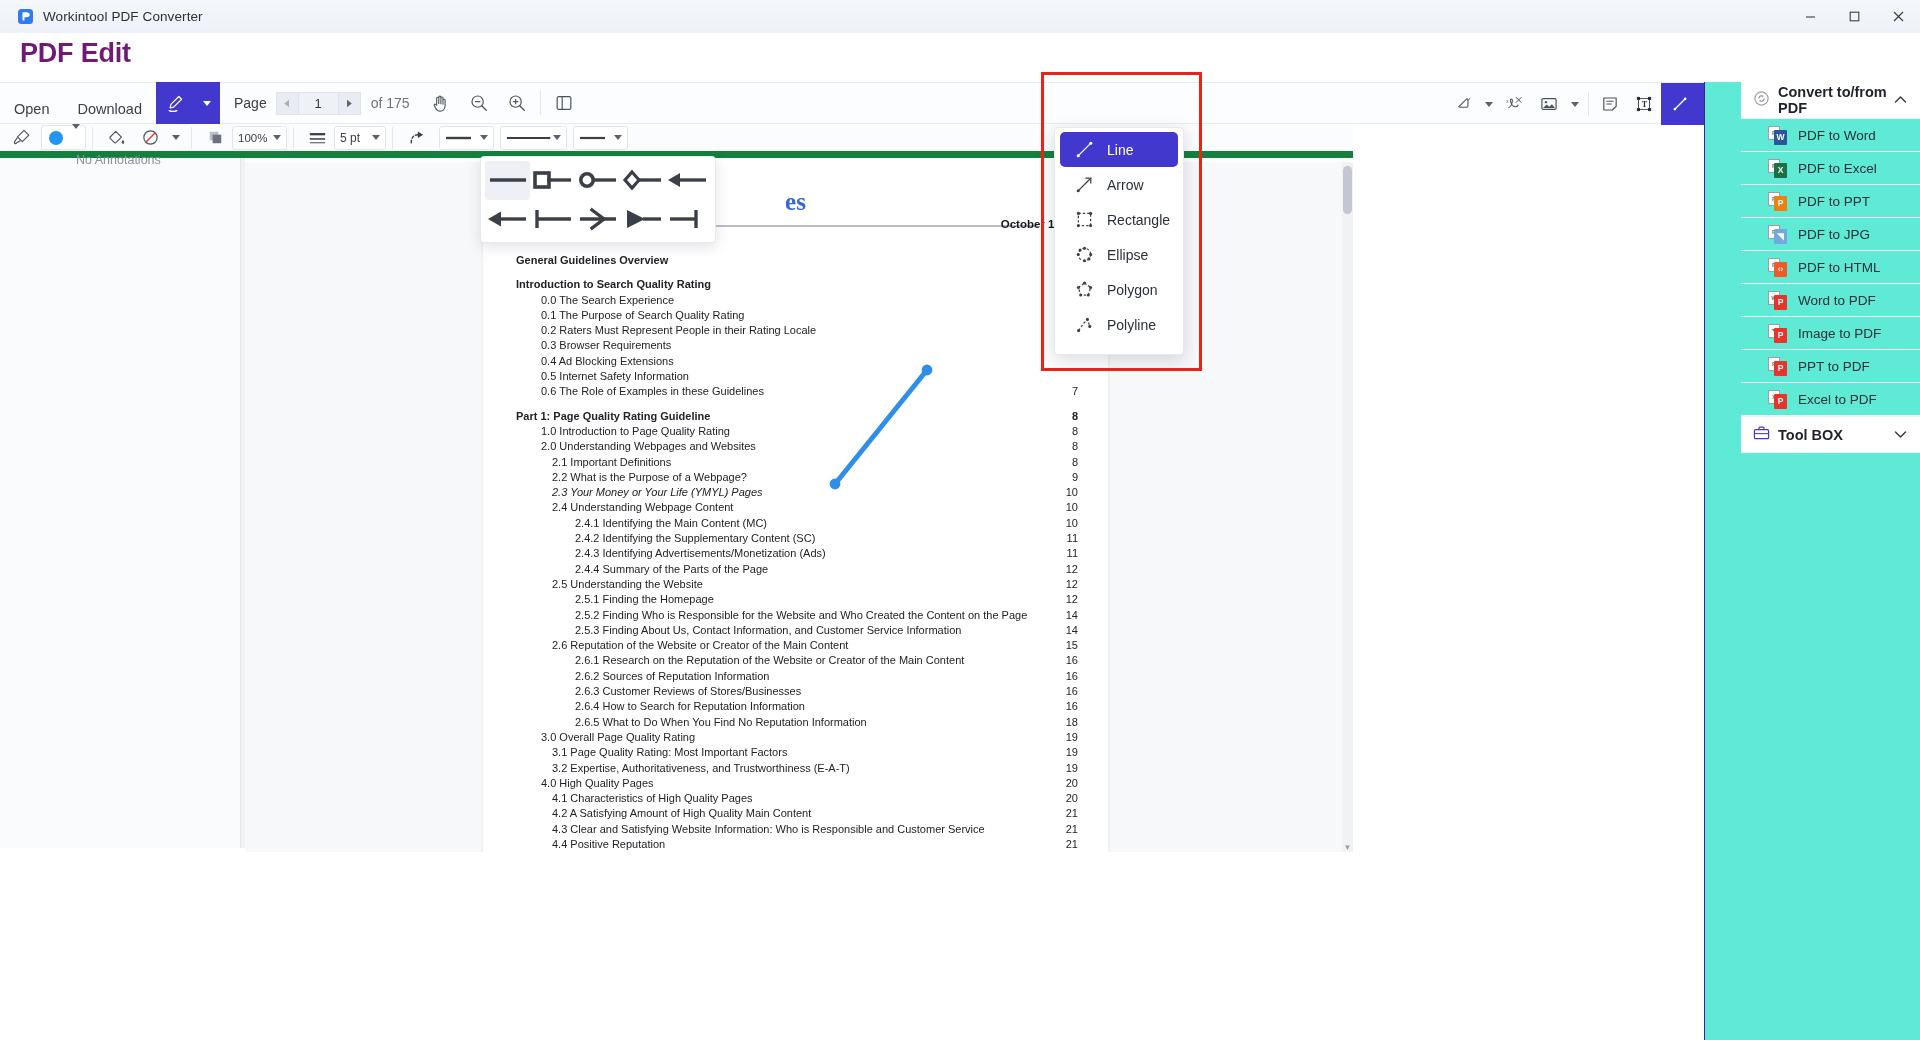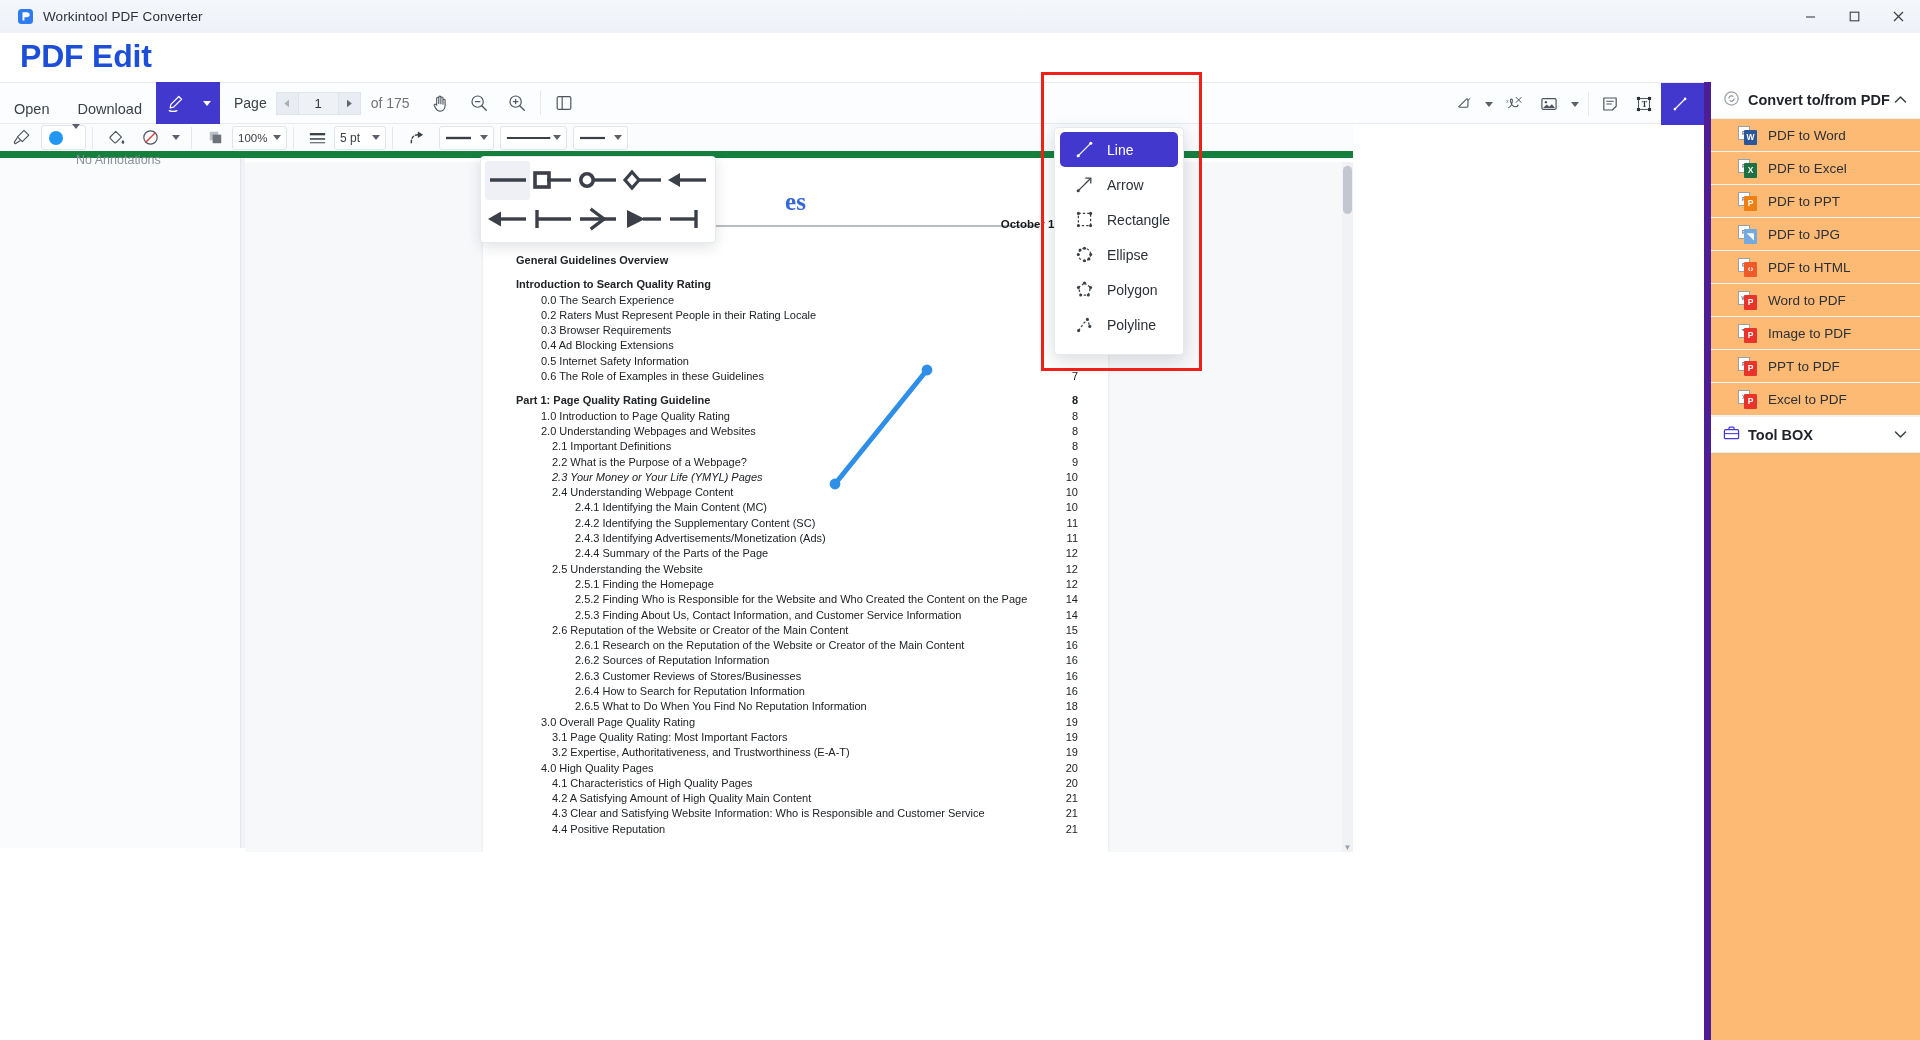--- a/index.html
+++ b/index.html
@@ -24,21 +24,21 @@
   .tb-btn { width: 44px; height: 33px; display:flex; align-items:center; justify-content:center;
             color:#3a3f47; font-size: 13px; }
 
   
   .page-heading {
     position:absolute; top: 33px; left: 0; width: 1920px; height: 49px;
     background: #ffffff;
   }
   .page-heading h1 {
     position:absolute; left: 20px; top: 5px;
-    font-size: 32px; font-weight: 700; color: #1d4ed8; letter-spacing: -0.2px;
+    font-size: 27px; font-weight: 700; color: #701a75; letter-spacing: -0.2px;
   }
 
   
   .toolbar {
     position:absolute; top: 82px; left:0; width: 1920px; height: 42px;
     background:#fcfdff; border-top:1px solid #e7ebf1; border-bottom:1px solid #e7ebf1;
     display:flex; align-items:center;
   }
   .tb-text-btn {
     height: 42px; padding: 0 14px; display:flex; align-items:center;
@@ -157,21 +157,21 @@
   .drawn-line { position:absolute; }
 
   .vscroll { position:absolute; right:0; top:0; width:11px; height:690px; background:#f1f2f5; }
   .vthumb { position:absolute; right:1px; top:4px; width:9px; height:48px; background:#c3c7cf; border-radius:5px; }
   .vup, .vdn { position:absolute; right:0; width:11px;height:12px; display:flex;align-items:center;justify-content:center;color:#9aa0aa;font-size:8px;}
   .vup{top:-1px;} .vdn{bottom:-1px;}
 
   
   .sidebar {
     position:absolute; top:82px; right:0; width:216px; height:958px;
-    background:#fdba74; border-left:7px solid #4c1d95;
+    background:#5eead4; border-left:1px solid #4c1d95;padding-left:36px;
   }
   .sb-section {
     height:37px; display:flex; align-items:center; padding:0 13px 0 12px;
     border-bottom:1px solid #eceff4; background:#fff;
   }
   .sb-section .sb-title { font-size:14.5px; font-weight:700; color:#1f2329; margin-left:8px; flex:1; }
   .chev { color:#5b616b; font-size:12px; }
   .sb-item {
     height:33px; display:flex; align-items:center; padding-left:27px;
     border-bottom:1px solid #f1f3f7; font-size:13.5px; color:#2b3038;
@@ -501,20 +501,24 @@
         <div class="toc-gap"></div>
         <div class="toc-row head">
           <span class="txt" style="padding-left: 0px;">Introduction to Search Quality Rating</span>
           <span class="pg"></span>
         </div>
         <div class="toc-row">
           <span class="txt" style="padding-left: 25px;">0.0 The Search Experience</span>
           <span class="pg"></span>
         </div>
         <div class="toc-row">
+          <span class="txt" style="padding-left: 25px;">0.1 The Purpose of Search Quality Rating</span>
+          <span class="pg"></span>
+        </div>
+        <div class="toc-row">
           <span class="txt" style="padding-left: 25px;">0.2 Raters Must Represent People in their Rating Locale</span>
           <span class="pg"></span>
         </div>
         <div class="toc-row">
           <span class="txt" style="padding-left: 25px;">0.3 Browser Requirements</span>
           <span class="pg"></span>
         </div>
         <div class="toc-row">
           <span class="txt" style="padding-left: 25px;">0.4 Ad Blocking Extensions</span>
           <span class="pg"></span>

